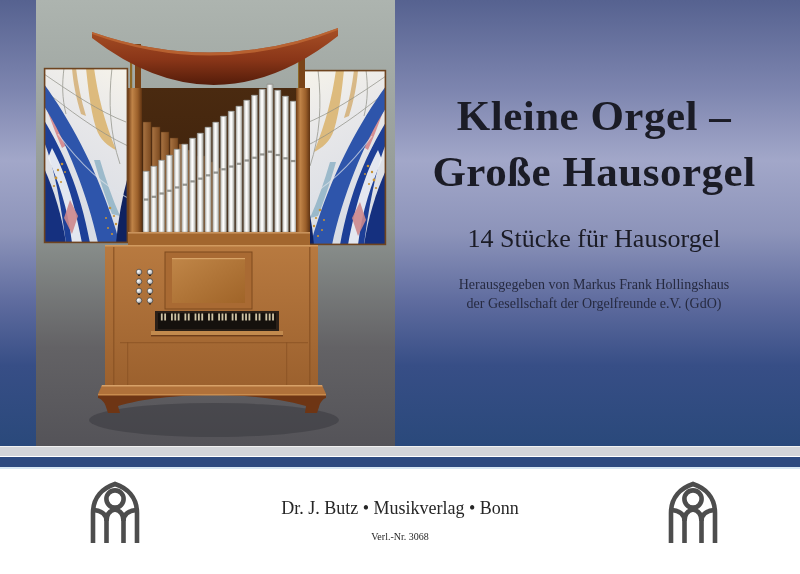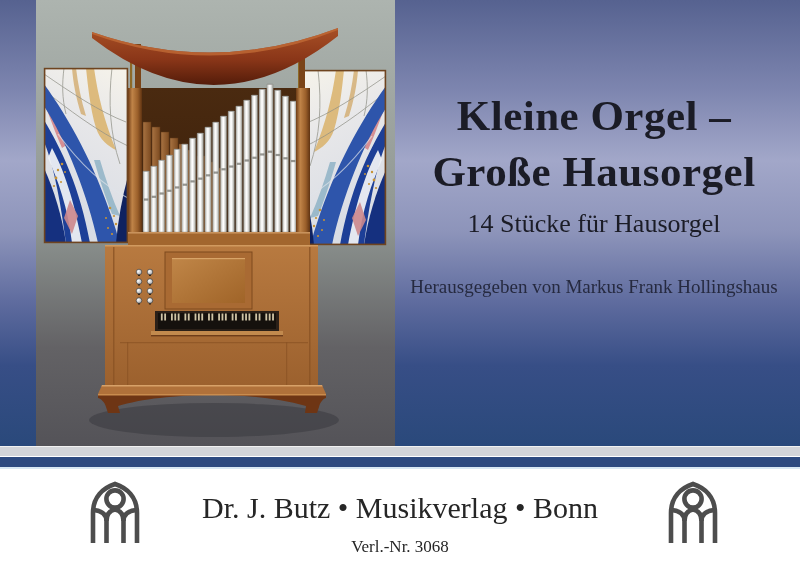--- a/index.html
+++ b/index.html
@@ -9,35 +9,35 @@
   .blue-field{position:absolute;left:0;top:0;width:800px;height:446px;
     background:linear-gradient(180deg,#566290 0%,#7d85af 20%,#a2a7c9 36%,
                #8d94ba 52%,#5e6b9e 68%,#374e86 82%,#2a497b 100%);}
   
   .photo{position:absolute;left:36px;top:0;width:359px;height:446px;margin:0;}
   .photo svg{display:block;}
   
   .title-block{position:absolute;left:398px;top:88px;width:392px;text-align:center;
                color:#1b1c26;}
   .title-line{font-size:43px;font-weight:bold;line-height:56px;letter-spacing:.5px;}
-  .subtitle{font-size:26px;line-height:30px;margin-top:9px;}
-  .editor-block{margin-top:38px;font-size:19px;line-height:19px;color:#262a40;}
+  .subtitle{font-size:26px;line-height:30px;margin-top:24px;}
+  .editor-block{margin-top:21px;font-size:14px;line-height:19px;color:#262a40;}
   
   .divider{position:absolute;left:0;top:446px;width:800px;}
   .stripe{width:100%;}
   .s1{height:1px;background:#f2f2f2;}
   .s2{height:9px;background:#d3d5d9;}
   .s3{height:1px;background:#ffffff;}
   .s4{height:10px;background:#2d4a80;}
   .s5{height:2px;background:#d8e8f4;}
   
   .footer{position:absolute;left:0;top:469px;width:800px;height:105px;background:#fff;
           text-align:center;color:#262626;}
-  .publisher{font-size:30px;line-height:30px;padding-top:24px;}
-  .catalog{font-size:17px;line-height:18px;margin-top:15px;font-family:Liberation Serif, serif;}
+  .publisher{font-size:18px;line-height:30px;padding-top:24px;}
+  .catalog{font-size:10px;line-height:18px;margin-top:5px;font-family:Liberation Serif, serif;}
   .logo{position:absolute;top:12px;}
   .logo-left{left:85px;}
   .logo-right{left:663px;}
 </style>
 </head>
 <body>
 
 <div class="page">
 
   <div class="blue-field">
@@ -314,20 +314,21 @@
     </figure>
 
     <div class="title-block">
       <h1 style="margin:0;font-size:inherit;">
         <div class="title-line">Kleine Orgel –</div>
         <div class="title-line">Große Hausorgel</div>
       </h1>
       <div class="subtitle">14 Stücke für Hausorgel</div>
       <div class="editor-block">
         <div>Herausgegeben von Markus Frank Hollingshaus</div>
+        <div>der Gesellschaft der Orgelfreunde e.V. (GdO)</div>
       </div>
     </div>
   </div>
 
   <div class="divider">
     <div class="stripe s1"></div>
     <div class="stripe s2"></div>
     <div class="stripe s3"></div>
     <div class="stripe s4"></div>
     <div class="stripe s5"></div>

